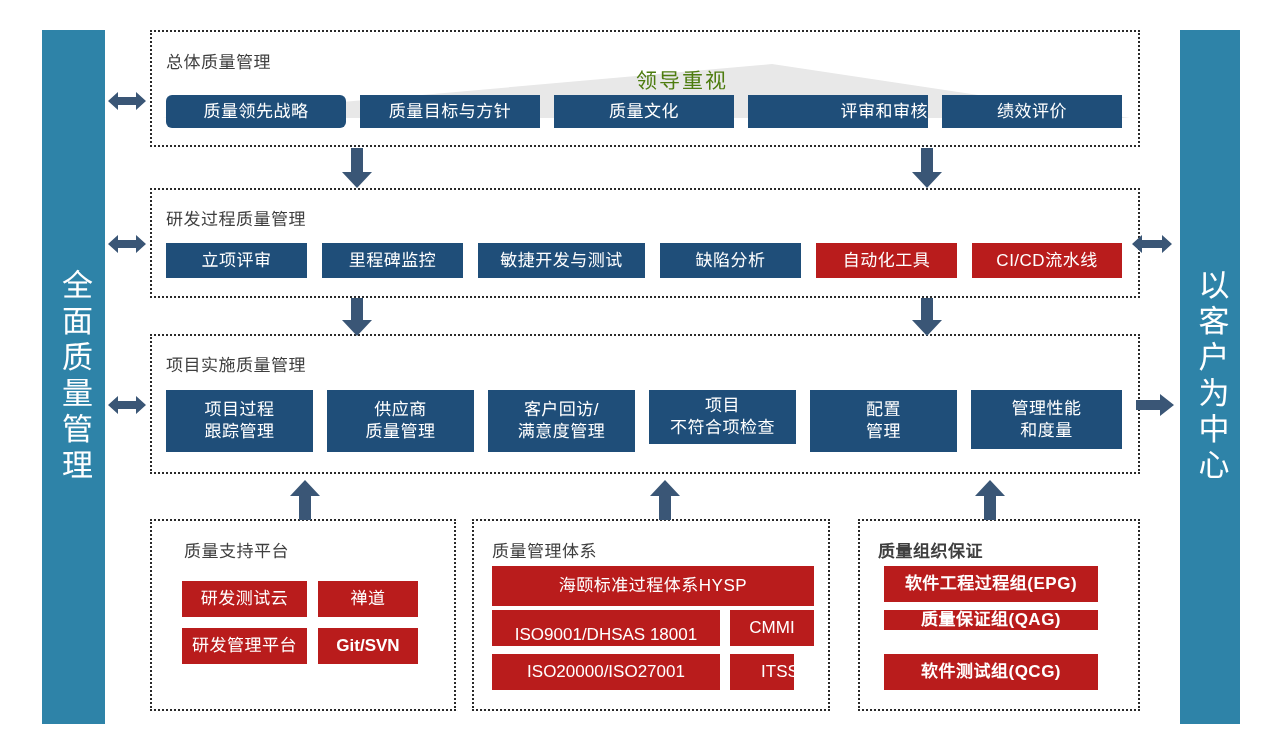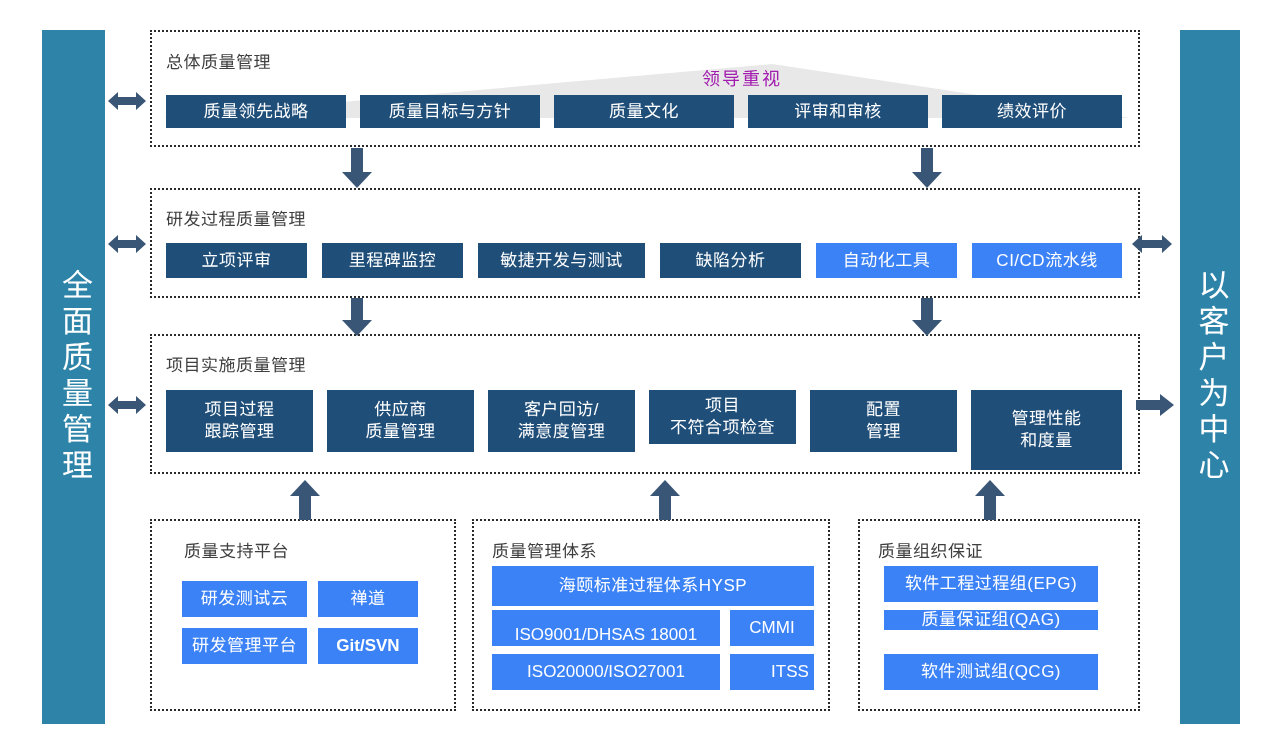--- a/index.html
+++ b/index.html
@@ -57,58 +57,58 @@
     letter-spacing: 0.5px;
   }
 
   
   #sec-overall  { left: 150px; top: 30px;  width: 990px; height: 117px; }
   #sec-rd       { left: 150px; top: 188px; width: 990px; height: 110px; }
   #sec-project  { left: 150px; top: 334px; width: 990px; height: 140px; }
 
   #grp-platform { left: 150px; top: 519px; width: 306px; height: 192px; }
   #grp-system   { left: 472px; top: 519px; width: 358px; height: 192px; }
-  #grp-org      { left: 858px; top: 519px; width: 282px; height: 192px; }
+  #grp-org      { left: 858px; top: 519px; width: 282px; height: 192px; font-weight: bold; }
 
   
   .chip {
     position: absolute;
     box-sizing: border-box;
     display: flex;
     align-items: center;
     justify-content: center;
     text-align: center;
     color: #ffffff;
     font-size: 17px;
     line-height: 1.28;
     letter-spacing: 0.5px;
   }
   .chip.navy { background: #1F4E79; }
-  .chip.teal { background: #3b82f6; }
+  .chip.teal { background: #b91c1c; }
   .chip .lines { display: block; }
   .chip.bold { font-weight: bold; letter-spacing: 0px; }
   .chip.latin { letter-spacing: 0px; }
 
   
   #triangle-wrap {
     position: absolute;
     left: 10px;
     top: 30px;
     width: 968px;
     height: 56px;
     pointer-events: none;
   }
   #triangle-label {
     position: absolute;
     left: 430px;
     top: 32px;
     width: 200px;
-    text-align: right;
-    font-size: 18px;
-    color: #a21caf;
+    text-align: center;
+    font-size: 21px;
+    color: #4d7c0f;
     letter-spacing: 2px;
   }
 
   
   .arrow { position: absolute; }
 </style>
 </head>
 <body>
 
 <div id="canvas">
@@ -124,30 +124,30 @@
   <div class="group" id="sec-overall">
     <div class="group-title" style="left:14px; top:16px;">总体质量管理</div>
 
     <div id="triangle-wrap">
       <svg width="968" height="56" viewBox="0 0 968 56">
         <polygon points="0,56 610,2 968,56" fill="#E8E8E8"></polygon>
       </svg>
     </div>
     <div id="triangle-label">领导重视</div>
 
-    <div class="chip navy" style="left:14px; top:63px; width:180px; height:33px;">
+    <div class="chip navy" style="left:14px; top:63px; width:180px; height:33px;border-radius:6px;">
       <span class="lines">质量领先战略</span>
     </div>
     <div class="chip navy" style="left:208px; top:63px; width:180px; height:33px;">
       <span class="lines">质量目标与方针</span>
     </div>
     <div class="chip navy" style="left:402px; top:63px; width:180px; height:33px;">
       <span class="lines">质量文化</span>
     </div>
-    <div class="chip navy" style="left:596px; top:63px; width:180px; height:33px;">
+    <div class="chip navy" style="left:596px; top:63px; width:180px; height:33px;justify-content:flex-end;">
       <span class="lines">评审和审核</span>
     </div>
     <div class="chip navy" style="left:790px; top:63px; width:180px; height:33px;">
       <span class="lines">绩效评价</span>
     </div>
   </div>
 
   <div class="group" id="sec-rd">
     <div class="group-title" style="left:14px; top:15px;">研发过程质量管理</div>
 
@@ -197,21 +197,21 @@
         <span>项目</span><br>
         <span>不符合项检查</span>
       </span>
     </div>
     <div class="chip navy" style="left:658px; top:54px; width:147px; height:62px;">
       <span class="lines">
         <span>配置</span><br>
         <span>管理</span>
       </span>
     </div>
-    <div class="chip navy" style="left:819px; top:54px; width:151px; height:80px;">
+    <div class="chip navy" style="left:819px; top:54px; width:151px; height:59px;">
       <span class="lines">
         <span>管理性能</span><br>
         <span>和度量</span>
       </span>
     </div>
   </div>
 
   <div class="group" id="grp-platform">
     <div class="group-title" style="left:32px; top:16px;">质量支持平台</div>
 
@@ -237,21 +237,21 @@
     </div>
     <div class="chip teal latin" style="left:18px; top:89px; width:228px; height:36px;align-items:flex-end;">
       <span class="lines">ISO9001/DHSAS 18001</span>
     </div>
     <div class="chip teal latin" style="left:256px; top:89px; width:84px; height:36px;">
       <span class="lines">CMMI</span>
     </div>
     <div class="chip teal latin" style="left:18px; top:133px; width:228px; height:36px;">
       <span class="lines">ISO20000/ISO27001</span>
     </div>
-    <div class="chip teal latin" style="left:256px; top:133px; width:84px; height:36px;padding-left:36px;">
+    <div class="chip teal latin" style="left:256px; top:133px; width:64px; height:36px;padding-left:36px;">
       <span class="lines">ITSS</span>
     </div>
   </div>
 
   <div class="group" id="grp-org">
     <div class="group-title" style="left:18px; top:16px;">质量组织保证</div>
 
     <div class="chip teal" style="left:24px; top:45px; width:214px; height:36px;">
       <span class="lines">软件工程过程组(EPG)</span>
     </div>

